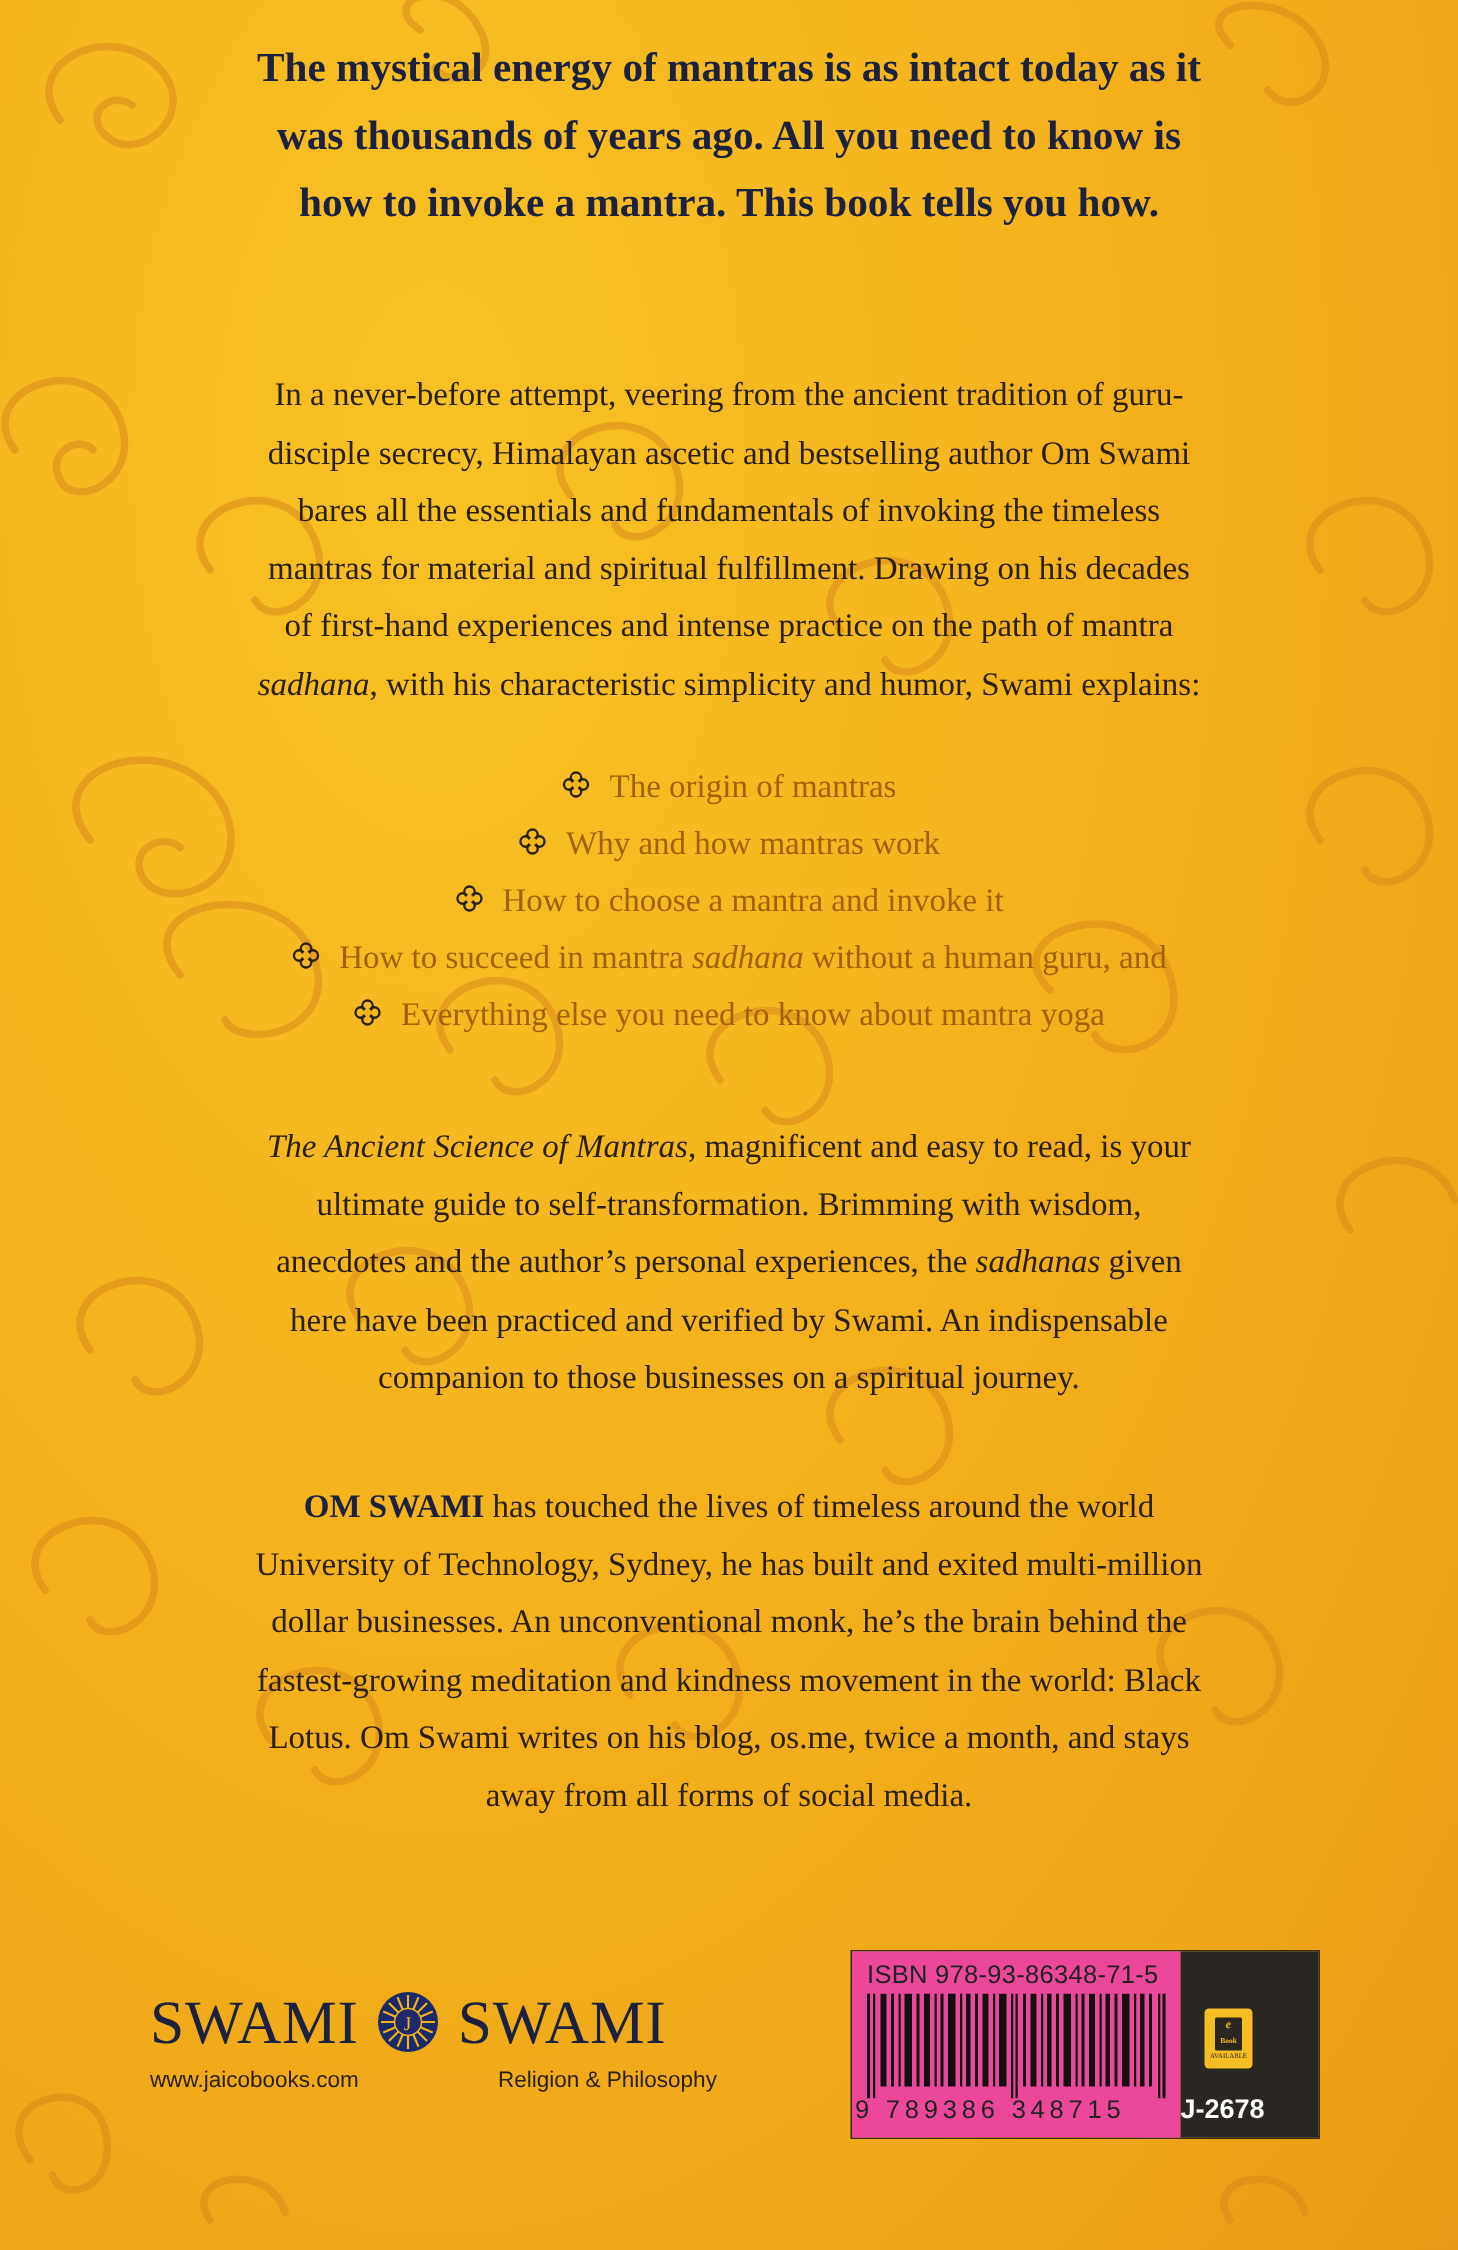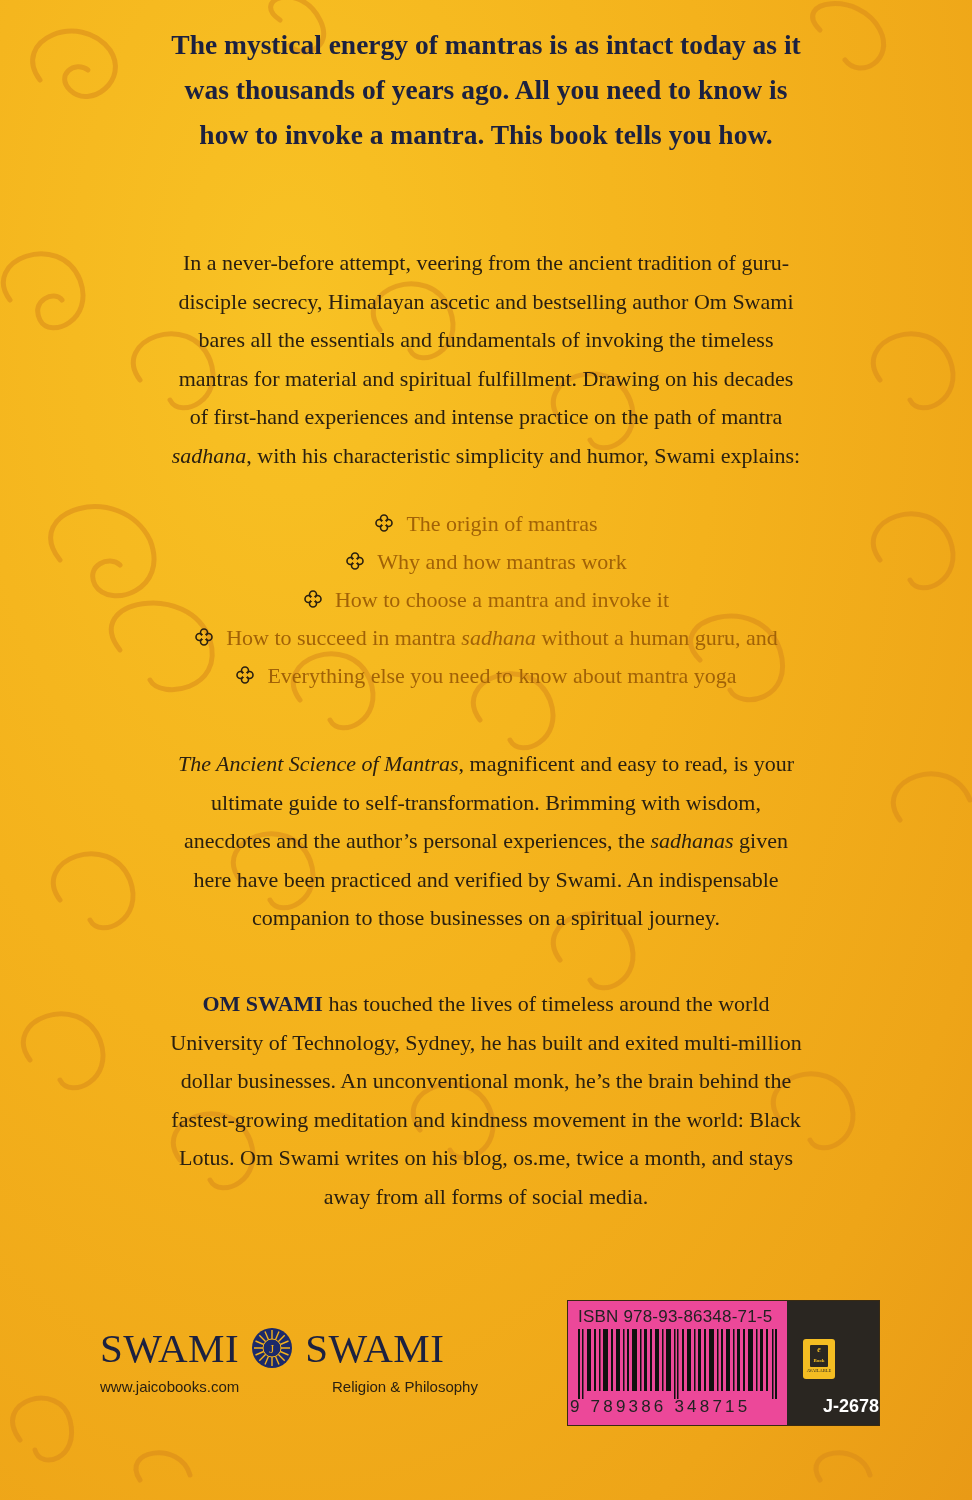--- a/index.html
+++ b/index.html
@@ -45,21 +45,21 @@
   .isbn-text { position:absolute; left:10px; top:6px; font-family:"Liberation Sans", sans-serif; font-size:17px; color:#222; letter-spacing:0.2px; }
   .bars { position:absolute; left:10px; top:28px; width:200px; height:70px; }
   .bar-digits { position:absolute; left:0px; top:96px; width:219px; font-family:"Liberation Sans", sans-serif; font-size:17px; color:#222; letter-spacing:3.2px; padding-left:2px; }
   .barcode-black { flex:1; background:#2a2621; position:relative; }
   .ebook {
     position:absolute; left:16px; top:38px; width:32px; height:40px; background:#f4bd22; border-radius:3px;
     display:flex; flex-direction:column; align-items:center; justify-content:center;
   }
   .ebook-inner { width:18px; height:22px; background:#2a2621; border-radius:1px; color:#f4bd22; font-size:8px; text-align:center; line-height:10px; font-style:italic; font-weight:bold; }
   .ebook-label { font-size:4.5px; color:#2a2621; margin-top:1px; }
-  .code-text { position:absolute; left:0; width:100%; bottom:8px; text-align:right; font-family:"Liberation Sans", sans-serif; font-weight:bold; font-size:18px; color:#fff; }
+  .code-text { position:absolute; left:0; width:100%; bottom:8px; text-align:left; font-family:"Liberation Sans", sans-serif; font-weight:bold; font-size:18px; color:#fff; }
 </style>
 </head>
 <body>
 
 <svg class="swirls" width="972" height="1500" viewBox="0 0 972 1500">
   <g fill="none" stroke="#d98a1a" stroke-width="5" stroke-linecap="round" opacity="0.55">
     <path d="M40 80 C 10 40, 80 10, 110 50 C 130 80, 90 110, 70 90 C 55 75, 75 60, 88 70"></path>
     <path d="M280 20 C 250 0, 300 -20, 320 20 C 335 50, 300 60, 290 45"></path>
     <path d="M820 30 C 790 0, 860 -10, 880 30 C 895 60, 860 80, 845 60"></path>
     <path d="M10 300 C -20 260, 60 230, 80 280 C 95 320, 50 340, 40 320 C 30 300, 55 290, 62 300"></path>

